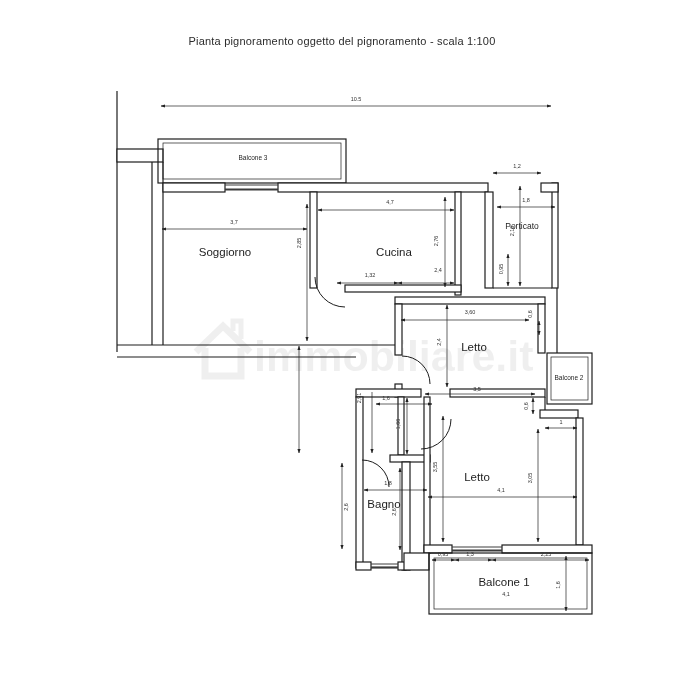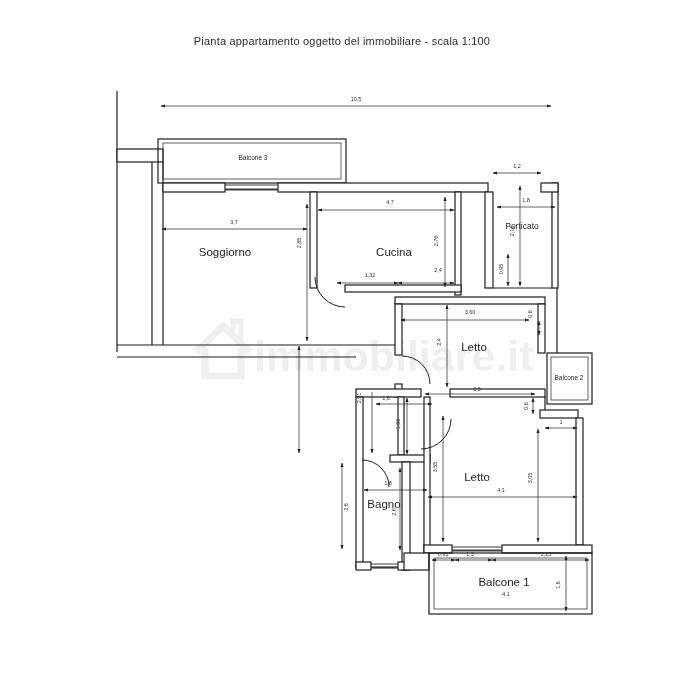--- a/index.html
+++ b/index.html
@@ -14,21 +14,21 @@
   .wb{stroke:#1d1d1d;stroke-width:1.2;fill:#ffffff;}
   .thin{stroke-width:0.7;}
   .dl{stroke:#222;stroke-width:0.7;fill:none;}
   .win1{stroke:#3c3c3c;stroke-width:1;}
   .win2{stroke:#3c3c3c;stroke-width:2.2;}
   .door{stroke:#1d1d1d;stroke-width:1;fill:none;}
 </style>
 </head>
 <body>
 
-<div class="title">Pianta appartamento oggetto del immobiliare - scala 1:100</div>
+<div class="title">Pianta pignoramento oggetto del pignoramento - scala 1:100</div>
 
 <svg width="684" height="697" viewBox="0 0 684 697">
   <defs>
     <marker id="arr" viewBox="0 0 10 10" refX="9" refY="5" markerWidth="7" markerHeight="7" orient="auto-start-reverse">
       <path d="M0,1.5 L10,5 L0,8.5 z" fill="#222"></path>
     </marker>
   </defs>
 
   <g opacity="0.06">
     <g>

